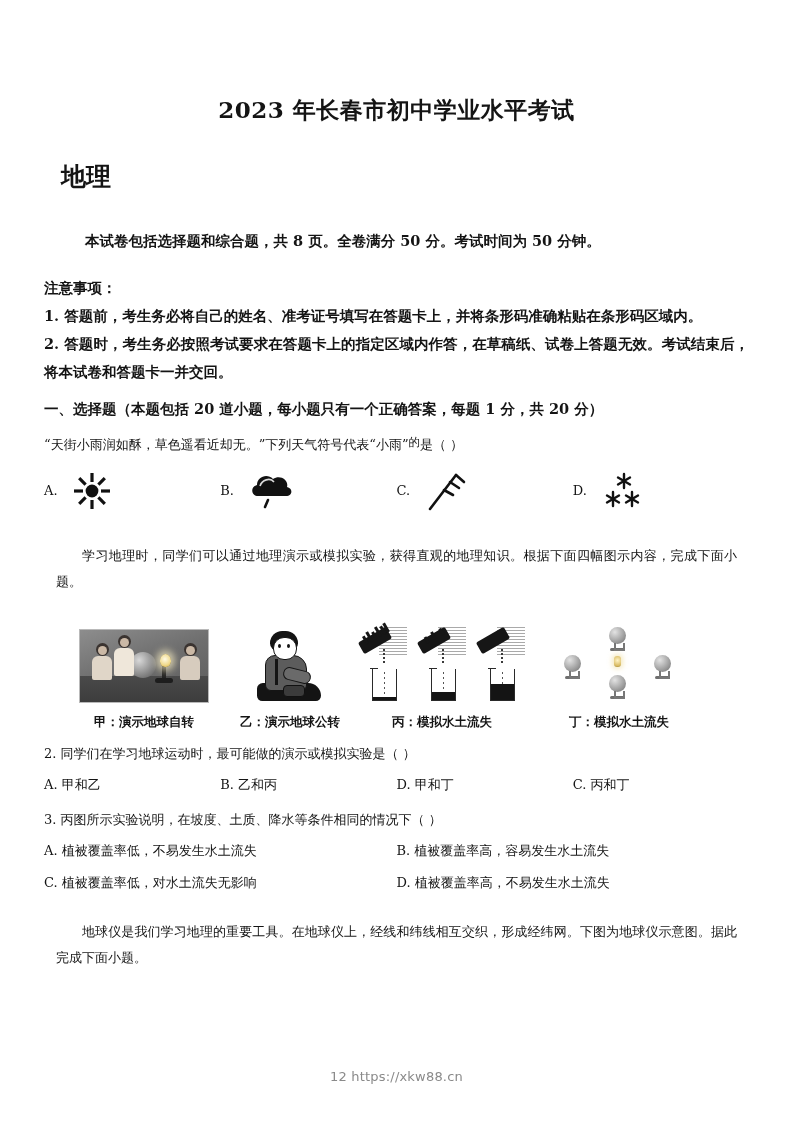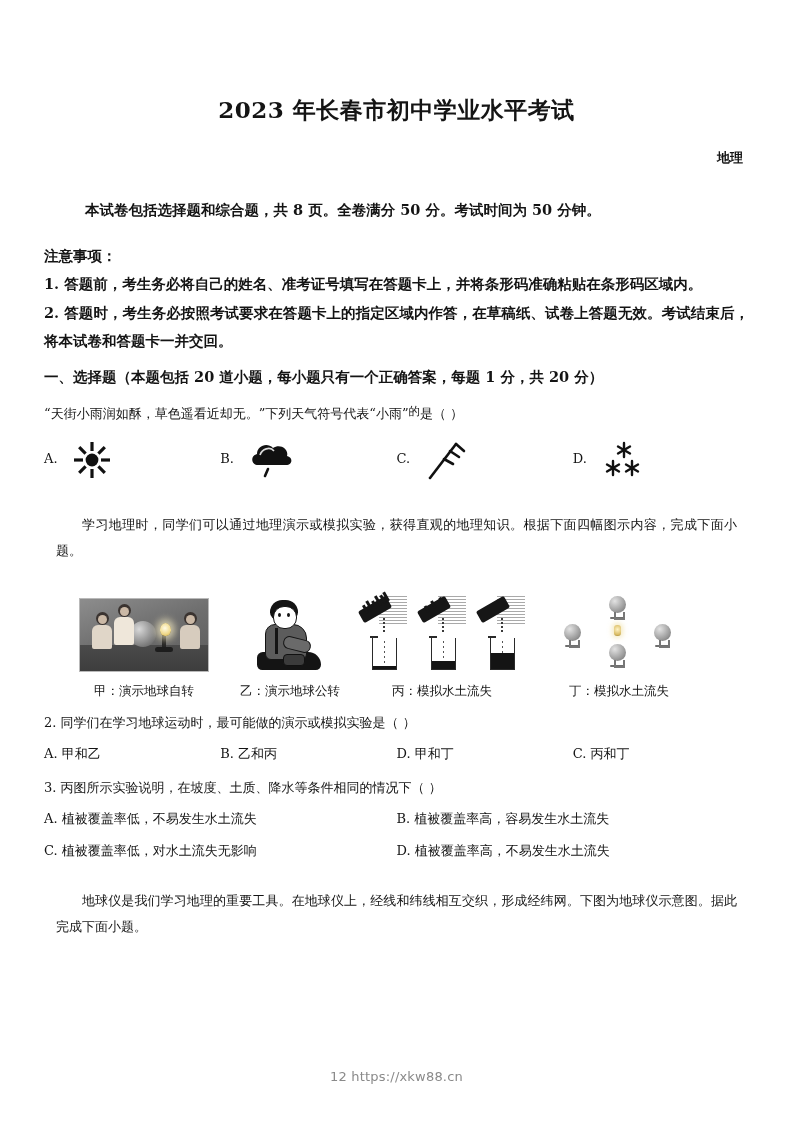--- a/index.html
+++ b/index.html
@@ -29,24 +29,24 @@
   .doc-title {
     text-align: center;
     font-size: 23px;
     font-weight: bold;
     letter-spacing: 0.5px;
     margin: 0;
     padding-top: 95px;
     line-height: 1.3;
   }
   .doc-subject {
-    text-align: right;
-    font-size: 13px;
-    font-weight: bold;
-    margin: 6px;
+    text-align: left;
+    font-size: 25px;
+    font-weight: bold;
+    margin: 17px;
     padding-top: 19px;
     line-height: 1.3;
   }
 
   
   .lead {
     font-size: 14.5px;
     font-weight: bold;
     line-height: 1.95;
     margin: 12px;
@@ -125,20 +125,21 @@
   
   .wx { display: block; }
 
   
   .fig-strip {
     display: flex;
     align-items: flex-end;
     padding-top: 18px;
     padding-left: 14px;
     padding-right: 6px;
+    font-weight: bold;
   }
   .fig-cell {
     display: flex;
     flex-direction: column;
     align-items: center;
   }
   .fig-cell.c1 { flex: 0 0 172px; }
   .fig-cell.c2 { flex: 0 0 120px; }
   .fig-cell.c3 { flex: 0 0 184px; }
   .fig-cell.c4 { flex: 0 0 170px; }

